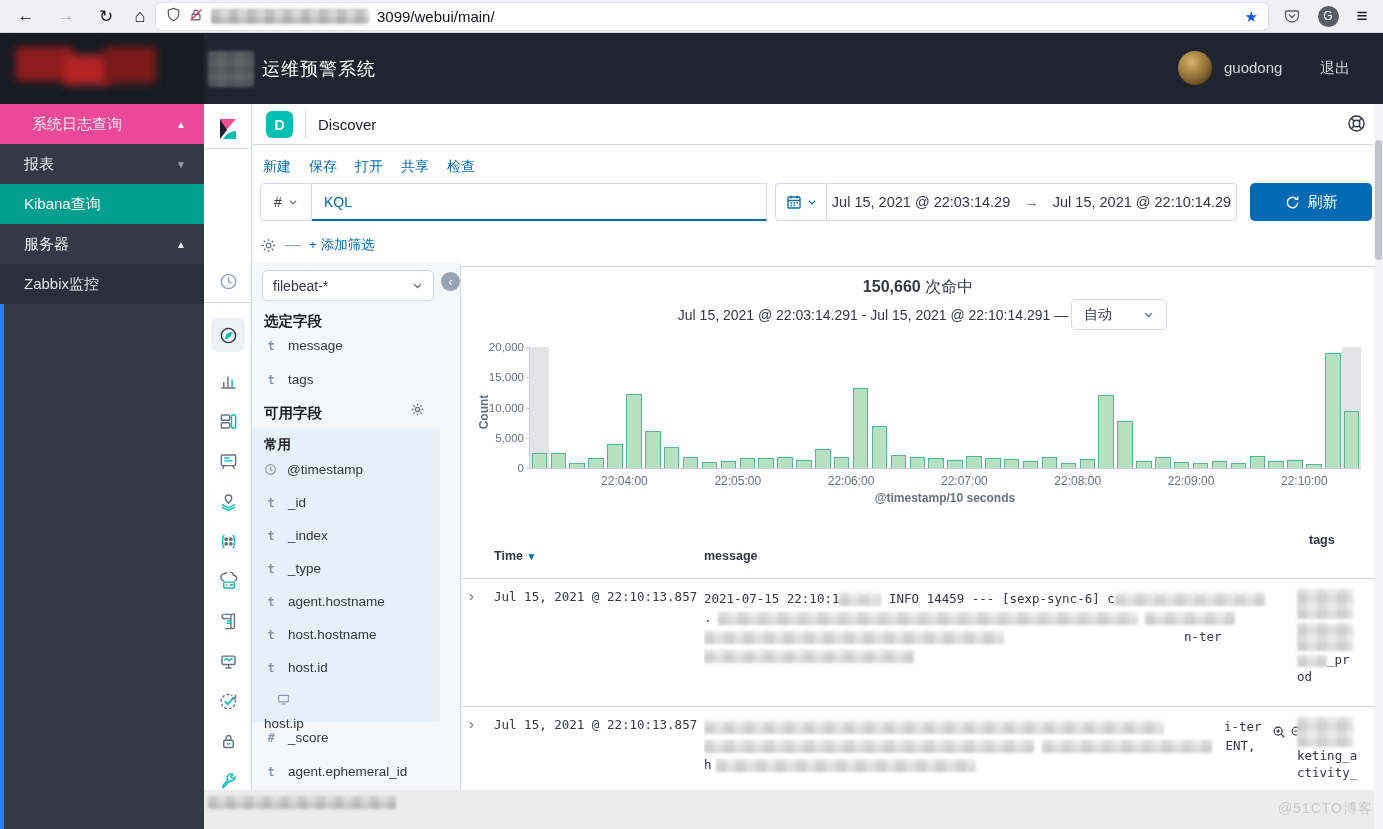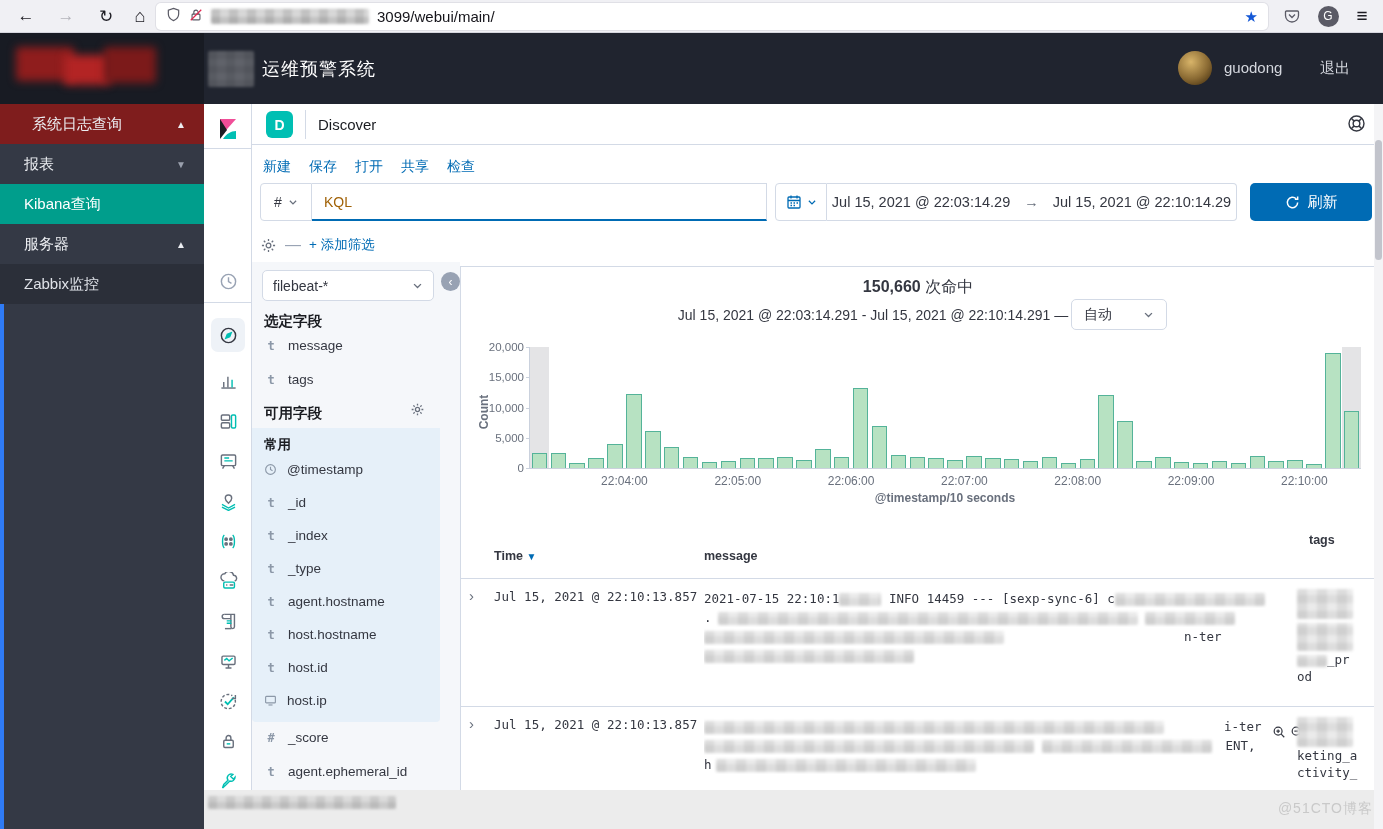--- a/index.html
+++ b/index.html
@@ -32,21 +32,21 @@
   #hdr-user { position:absolute; left:1224px; top:26px; color:#d4d7de; font-size:15px; }
   #hdr-logout { position:absolute; left:1320px; top:26px; color:#d4d7de; font-size:15px; cursor:pointer; }
 
   
   #app-sidebar { position:absolute; left:0; top:104px; width:204px; height:725px; background:#343945; }
   #app-sidebar .edge { position:absolute; left:0; top:10px; bottom:0; width:4px; background:#2f7bf5; }
   .snav { position:relative; height:40px; display:flex; align-items:center; padding-left:24px;
     font-size:15px; color:#eceef2; cursor:pointer; }
   .snav .caret { position:absolute; right:18px; font-size:10px; }
   .snav.lvl1 { background:#343945; }
-  .snav.first { background:#7f1d1d;padding-left:32px; }
+  .snav.first { background:#ec4899;padding-left:32px; }
   .snav.child { background:#2b2f39; color:#dfe2e8; }
   .snav.active { background:#009e8c; color:#ffffff; }
 
   
   #k-rail { position:absolute; left:204px; top:104px; width:48px; height:686px; background:#fff;
     border-right:1px solid #d3dae6; }
   .ric { position:absolute; left:0; width:48px; height:38px; display:flex; align-items:center; justify-content:center; cursor:pointer; }
   .ric.active { }
   .ric.active .pill { position:absolute; left:7px; top:2px; width:34px; height:34px; background:#eef2f7; border-radius:7px; }
   .ric svg { position:relative; }
@@ -63,21 +63,21 @@
   #k-toolbar { position:absolute; left:252px; top:145px; width:1122px; height:684px; background:#fff; }
   .tlink { position:absolute; top:13px; font-size:14px; color:#006BB4; cursor:pointer; }
 
   
   .qbox { position:absolute; top:38px; height:38px; background:#fff; border:1px solid #d3dae6; }
   #q-filterset { left:8px; width:52px; border-radius:4px 0 0 4px; display:flex; align-items:center;
     justify-content:center; gap:6px; font-size:14px; color:#343741; cursor:pointer; }
   #q-input-wrap { left:60px; width:455px; border-left:none; border-bottom:2px solid #006BB4; display:flex; align-items:center; }
   #q-input { flex:1; border:none; outline:none; font-size:14px; color:#343741; padding:0 10px; background:transparent; }
   #q-input::placeholder { color:#9aa5b5; }
-  #q-kql { font-size:14px; color:#a16207; padding:0 12px; cursor:pointer; }
+  #q-kql { font-size:14px; color:#0369a1; padding:0 12px; cursor:pointer; }
   #q-cal { left:523px; width:52px; border-radius:4px 0 0 4px; display:flex; align-items:center; justify-content:center; gap:5px; cursor:pointer; }
   #q-dates { left:575px; width:410px; border-left:none; border-radius:0 4px 4px 0; display:flex; align-items:center;
     justify-content:center; gap:14px; font-size:14.5px; color:#343741; cursor:pointer; }
   #q-refresh { position:absolute; left:998px; top:38px; width:122px; height:38px; background:#006BB4; border-radius:5px;
     color:#fff; font-size:15px; display:flex; align-items:center; justify-content:center; gap:8px; cursor:pointer; }
 
   
   #f-row { position:absolute; left:8px; top:86px; height:28px; display:flex; align-items:center; gap:8px; }
   #f-add { font-size:13.5px; color:#006BB4; cursor:pointer; }
 
@@ -424,21 +424,21 @@
         <span>agent.hostname</span>
       </div>
       <div class="fld" style="top: 199px;">
         <span class="fic">t</span>
         <span>host.hostname</span>
       </div>
       <div class="fld" style="top: 232px;">
         <span class="fic">t</span>
         <span>host.id</span>
       </div>
-      <div class="fld" style="top: 265px;">
+      <div class="fld" style="top: 265px; flex-direction: column;">
         <svg width="13" height="13" viewBox="0 0 16 16" fill="none" stroke="#8c98a8" stroke-width="1.4">
           <rect x="2" y="3" width="12" height="8" rx="1"></rect>
           <path d="M5.5 13.5h5"></path>
         </svg>
         <span>host.ip</span>
       </div>
     </div>
   <div id="oth-fields"></div>
 <div class="fld" style="top: 76px;">
       <span class="fic">t</span>

